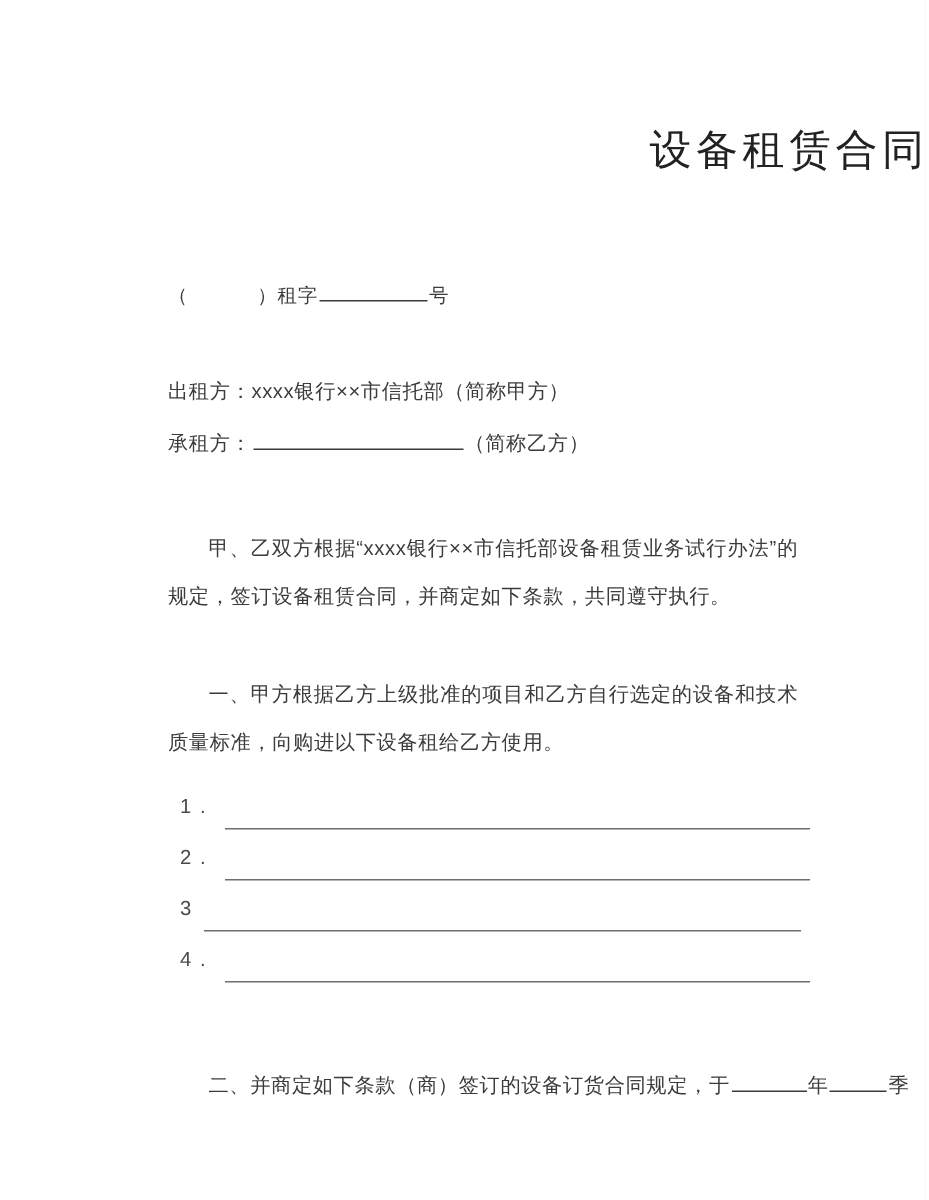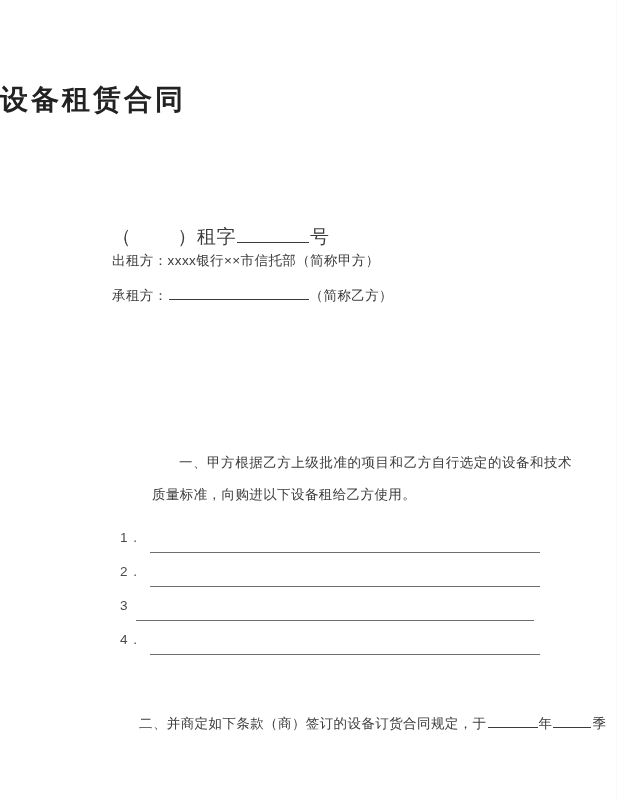--- a/index.html
+++ b/index.html
@@ -27,36 +27,35 @@
     width: 1px;
     height: 800px;
     background: #fafafa;
   }
 
   .doc-title {
     position: absolute;
     top: 62px;
     left: 0;
     width: 619px;
-    text-align: left;
+    text-align: right;
     font-family: "DejaVu Serif", "Liberation Serif", serif;
     font-size: 28px;
-    font-weight: 700;
+    font-weight: 400;
     letter-spacing: 3px;
     color: #222222;
   }
 
   .contract-no {
     position: absolute;
     top: 188px;
     left: 112px;
-    font-size: 19px;
+    font-size: 13px;
     letter-spacing: 0.5px;
     white-space: nowrap;
-    margin-top: 36px;
   }
   .contract-no .paren-gap {
     display: inline-block;
     width: 46px;
   }
   .blank-inline {
     display: inline-block;
     border-bottom: 1px solid #3b3b3b;
     vertical-align: baseline;
     height: 0.95em;
@@ -81,21 +80,21 @@
     position: absolute;
     left: 112px;
     width: 420px;
     font-size: 13.5px;
     line-height: 32px;
     letter-spacing: 0.4px;
     text-align: justify;
     text-indent: 2em;
   }
   .para-intro { top: 336px; }
-  .para-article-one { top: 433px; margin-left: 40px; }
+  .para-article-one { top: 433px; }
   .para-article-two {
     top: 694px;
     width: 430px;
     text-indent: 2em;
     white-space: nowrap;
   }
 
   .blank-list {
     position: absolute;
     top: 528px;
@@ -149,20 +148,21 @@
   </div>
 
   <div class="party-line party-lessee">
     <span>承租方：</span><span class="blank-inline blank-w140"></span><span>（简称乙方）</span>
   </div>
 
   <div class="party-line party-lessor">
     <span>出租方：</span><span>xxxx银行××市信托部（简称甲方）</span>
   </div>
 
+  <p class="body-para para-intro">甲、乙双方根据“xxxx银行××市信托部设备租赁业务试行办法”的规定，签订设备租赁合同，并商定如下条款，共同遵守执行。</p>
 
   <p class="body-para para-article-one">一、甲方根据乙方上级批准的项目和乙方自行选定的设备和技术质量标准，向购进以下设备租给乙方使用。</p>
 
   <ul class="blank-list">
     <li class="blank-item">
       <span class="item-num">1 .</span>
       <span class="item-rule rule-std"></span>
     </li>
     <li class="blank-item">
       <span class="item-num">2 .</span>

